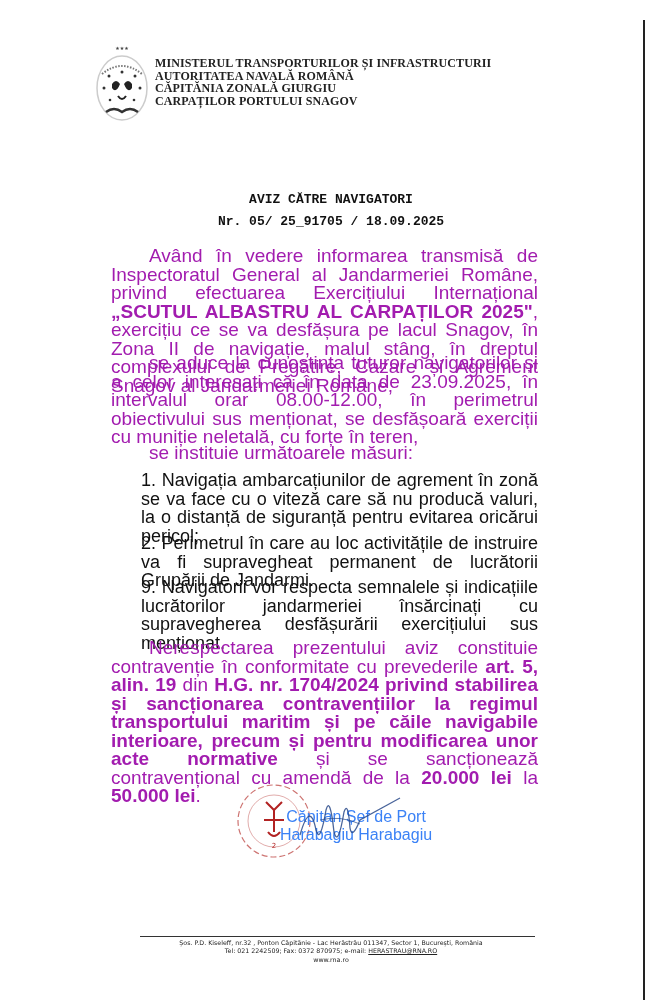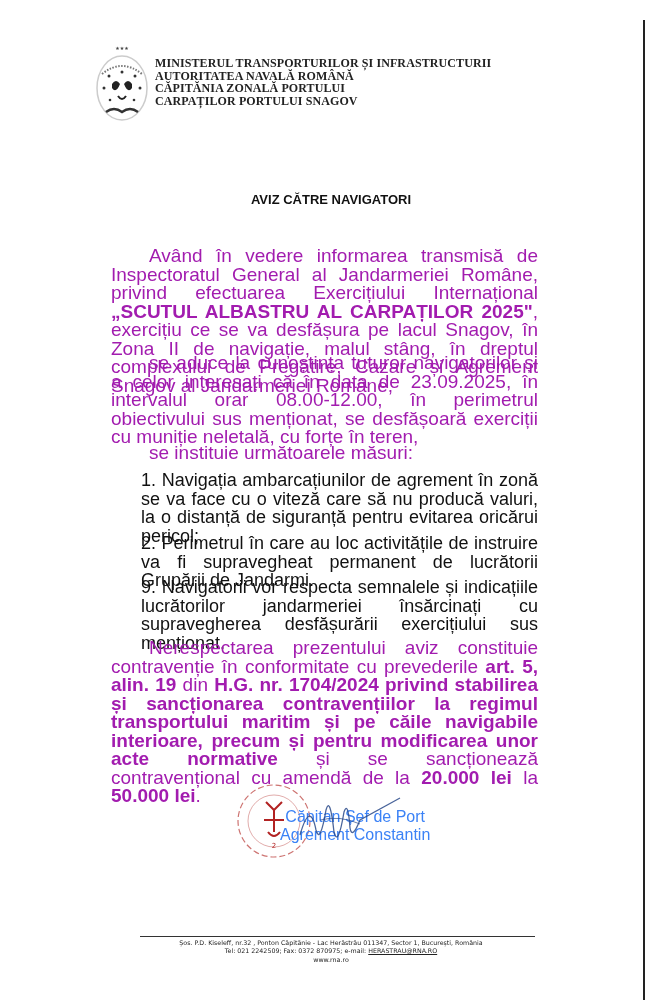--- a/index.html
+++ b/index.html
@@ -9,21 +9,21 @@
   .right-rule { position: absolute; left: 643px; top: 20px; width: 2px; height: 980px; background: #222; }
 
   
   .logo { position: absolute; left: 92px; top: 40px; width: 60px; height: 86px; }
   .org { position: absolute; left: 155px; top: 57px; font-family: "Liberation Serif", serif;
          font-weight: bold; font-size: 12px; line-height: 12.5px; letter-spacing: 0.1px; color: #222; }
   .org div { white-space: nowrap; }
 
   
   .title { position: absolute; left: 0; width: 662px; text-align: center;
-           font-family: Liberation Sans, sans-serif; font-weight: bold; font-size: 13px; color: #111; }
+           font-family: Liberation Mono, monospace; font-weight: bold; font-size: 13px; color: #111; }
   .title.t1 { top: 192px; }
   .title.t2 { top: 214px; }
 
   .body { position: absolute; left: 111px; width: 427px; font-family: "Liberation Sans", sans-serif;
           font-size: 19px; line-height: 18.5px; color: #a21caf; text-align: justify; }
   .indent { text-indent: 38px; }
   .p1 { top: 247px; }
   .p2 { top: 354px; }
   .p3 { top: 444px; }
   .items { position: absolute; left: 141px; width: 397px; font-family: "Liberation Sans", sans-serif;
@@ -64,25 +64,26 @@
     <path d="M20 44 Q24 38 28 44 Q24 54 20 48 Z M40 44 Q36 38 32 44 Q36 54 40 48 Z" fill="#222"></path>
     <path d="M26 56 Q30 62 34 56" fill="none" stroke="#222" stroke-width="2"></path>
     <circle cx="18" cy="60" r="1.3" fill="#333"></circle>
     <circle cx="42" cy="60" r="1.3" fill="#333"></circle>
     <path d="M14 72 Q22 66 30 72 Q38 66 46 72" fill="none" stroke="#333" stroke-width="2.5"></path>
   </svg>
 
   <div class="org">
     <div>MINISTERUL TRANSPORTURILOR ȘI INFRASTRUCTURII</div>
     <div>AUTORITATEA NAVALĂ ROMÂNĂ</div>
-    <div>CĂPITĂNIA ZONALĂ PORTULUI</div>
+    <div>CĂPITĂNIA ZONALĂ GIURGIU</div>
     <div>CARPAȚILOR PORTULUI SNAGOV</div>
   </div>
 
   <div class="title t1">AVIZ CĂTRE NAVIGATORI</div>
+  <div class="title t2">Nr. 05/ 25_91705 / 18.09.2025</div>
 
   <div class="body indent p1"><span>Având în vedere informarea transmisă de Inspectoratul General al Jandarmeriei Române, privind efectuarea Exercițiului Internațional </span><span class="b">„SCUTUL ALBASTRU AL CARPAȚILOR 2025"</span><span>, exercițiu ce se va desfășura pe lacul Snagov, în Zona II de navigație, malul stâng, în dreptul complexului de Pregătire, Cazare și Agrement Snagov al Jandarmeriei Române,</span></div>
 
   <div class="body indent p2">se aduce la cunoștința tuturor navigatorilor și a celor interesați că în data de 23.09.2025, în intervalul orar 08.00-12.00, în perimetrul obiectivului sus menționat, se desfășoară exerciții cu muniție neletală, cu forțe în teren,</div>
 
   <div class="body indent p3">se instituie următoarele măsuri:</div>
 
   <div class="items item1">1. Navigația ambarcațiunilor de agrement în zonă se va face cu o viteză care să nu producă valuri, la o distanță de siguranță pentru evitarea oricărui pericol;</div>
   <div class="items item2">2. Perimetrul în care au loc activitățile de instruire va fi supravegheat permanent de lucrătorii Grupării de Jandarmi.</div>
   <div class="items item3">9. Navigatorii vor respecta semnalele și indicațiile lucrătorilor jandarmeriei însărcinați cu supravegherea desfășurării exercițiului sus menționat.</div>
@@ -91,21 +92,21 @@
 
   <svg class="stamp" viewBox="0 0 78 82">
     <circle cx="40" cy="41" r="36" fill="none" stroke="#c0504d" stroke-width="1.2" stroke-dasharray="6 3" opacity="0.8"></circle>
     <circle cx="40" cy="41" r="26" fill="none" stroke="#c0504d" stroke-width="0.8" opacity="0.6"></circle>
     <path d="M32 22 L40 30 L48 22 M40 30 L40 52 M30 40 L50 40 M34 52 Q40 60 46 52" fill="none" stroke="#b22222" stroke-width="2"></path>
     <text x="40" y="68" text-anchor="middle" font-size="7" fill="#b22222" font-family="DejaVu Sans, sans-serif">2</text>
   </svg>
 
   <div class="sig-text">
     <div>Căpitan Șef de Port</div>
-    <div>Agrement Constantin</div>
+    <div>Harabagiu Harabagiu</div>
   </div>
 
   <svg class="signature" viewBox="0 0 120 60">
     <path d="M10 45 Q20 10 26 40 Q30 55 36 20 Q40 5 44 42 Q48 58 54 22 Q58 10 60 38 Q62 50 70 30 L110 8" fill="none" stroke="#2a4a8a" stroke-width="1.3" opacity="0.85"></path>
     <path d="M30 30 Q50 25 70 34" fill="none" stroke="#2a4a8a" stroke-width="1" opacity="0.7"></path>
   </svg>
 
   <div class="footer-rule"></div>
   <div class="footer">
     <div>Șos. P.D. Kiseleff, nr.32 , Ponton Căpitănie - Lac Herăstrău 011347, Sector 1, București, România</div>

